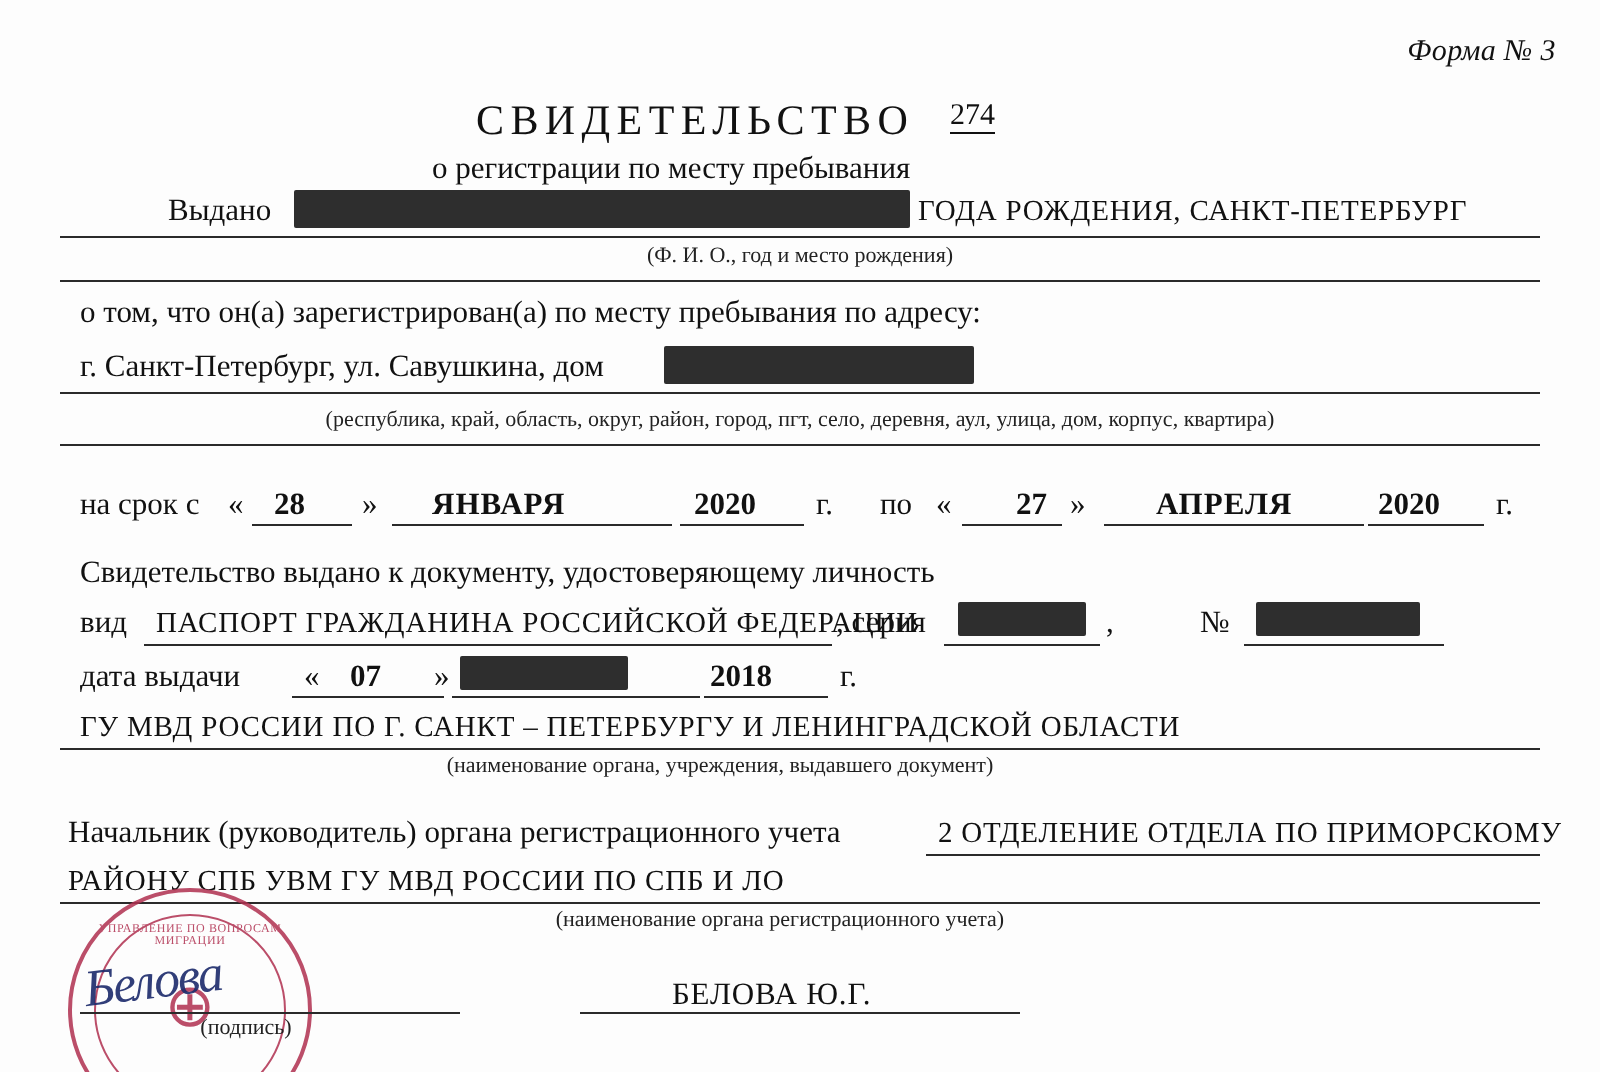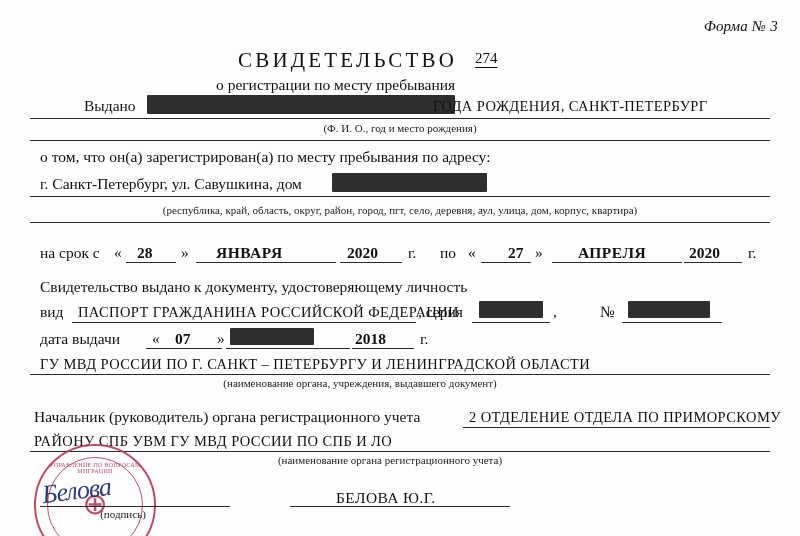--- a/index.html
+++ b/index.html
@@ -140,21 +140,21 @@
 <div class="page">
 
   <div class="abs form-no">Форма № 3</div>
 
   <div class="abs title-main">СВИДЕТЕЛЬСТВО</div>
   <div class="abs title-num">274</div>
   <div class="abs title-sub">о регистрации по месту пребывания</div>
 
   <div class="abs lbl" style="top:97px; left:84px;">Выдано</div>
   <div class="abs redact" style="top:95px; left:147px; width:308px; height:19px;"></div>
-  <div class="abs small-caps-line" style="top:98px; left:433px;">ГОДА РОЖДЕНИЯ, САНКТ-ПЕТЕРБУРГ</div>
+  <div class="abs small-caps-line" style="top:98px; left:459px;">ГОДА РОЖДЕНИЯ, САНКТ-ПЕТЕРБУРГ</div>
   <div class="abs rule" style="top:118px; left:30px; width:740px;"></div>
 
   <div class="abs caption" style="top:122px; left:30px; width:740px;">(Ф. И. О., год и место рождения)</div>
 
   <div class="abs rule" style="top:140px; left:30px; width:740px;"></div>
 
   <div class="abs lbl" style="top:148px; left:40px;">о том, что он(а) зарегистрирован(а) по месту пребывания по адресу:</div>
 
   <div class="abs field-val" style="top:175px; left:40px;">г. Санкт-Петербург, ул. Савушкина, дом</div>
   <div class="abs redact" style="top:173px; left:332px; width:155px; height:19px;"></div>

